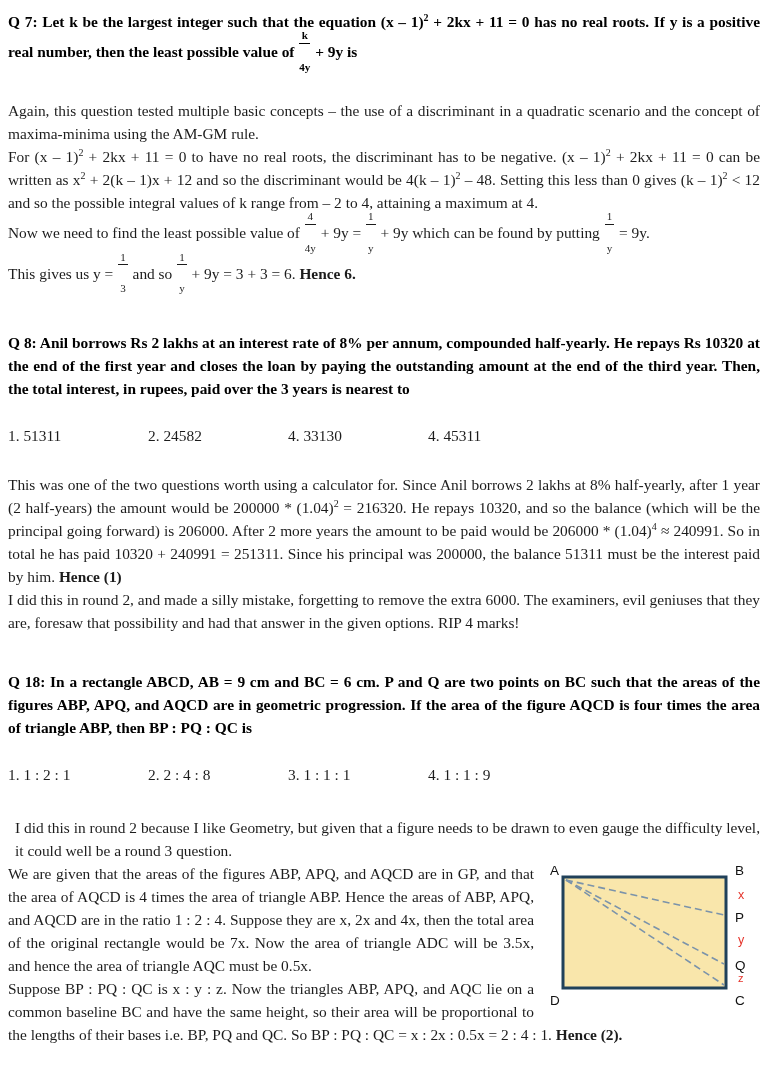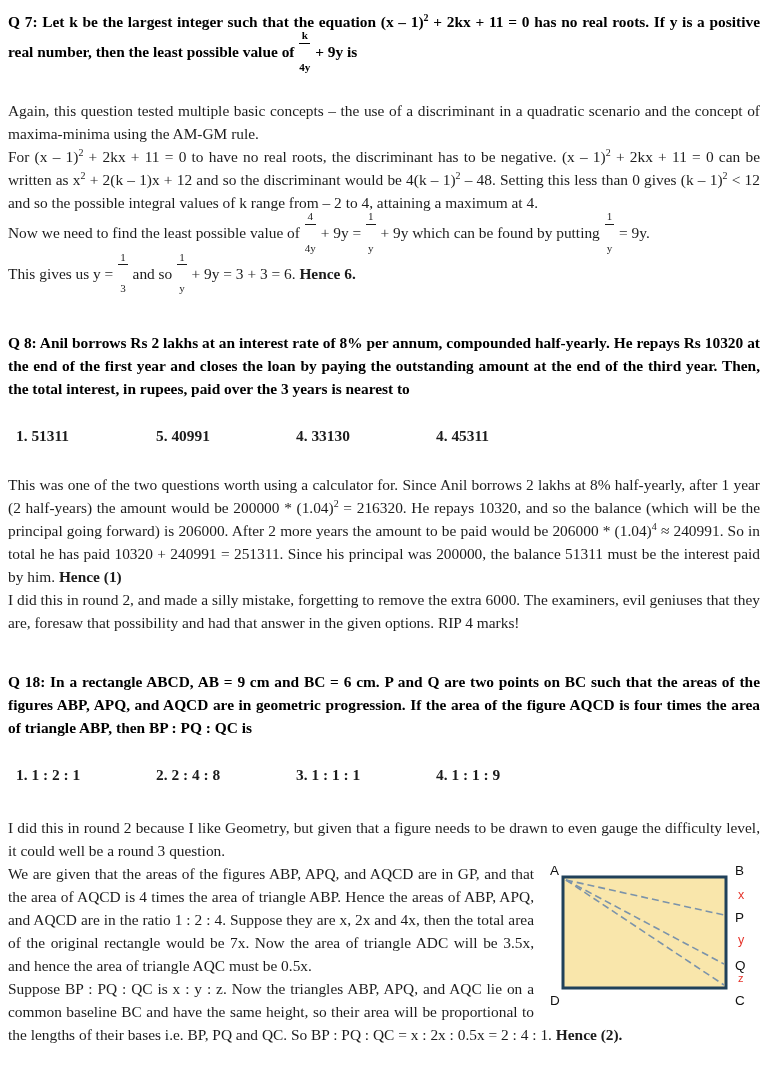--- a/index.html
+++ b/index.html
@@ -12,42 +12,42 @@
     text-align:justify;
   }
   .heading { font-weight:700; color:#000; margin-top:36px; }
   .heading.first { margin-top:0;font-family:Liberation Serif, serif; }
   .sol { margin-top:26px; }
   .b { font-weight:700; }
   sup { font-size:0.65em; line-height:0; vertical-align:super; }
   .frac { display:inline-block; vertical-align:middle; text-align:center; line-height:1.05; padding:0 1px; margin-top:-3px; }
   .frac .num { display:block; border-bottom:1.3px solid currentColor; font-size:0.72em; padding:0 2px 1px 2px; }
   .frac .den { display:block; font-size:0.72em; padding-top:18px; }
-  .options { display:flex; font-weight:700; margin:24px 8px; text-align:left; }
+  .options { display:flex; font-weight:400; margin:24px 0; text-align:left; }
   .opt { flex:0 0 auto; width:140px; }
   .q18body { margin-top:0; }
   .q18body::after { content:""; display:block; clear:both; }
-  .intro { margin-top:30px; }
+  .intro { margin-top:30px;margin-left:7px; }
   .fig { float:right; width:212px; height:152px; position:relative; margin:0 0 4px 14px; }
   .fig svg { position:absolute; left:0; top:0; }
   .fl { position:absolute; font-family:"Liberation Sans", sans-serif; font-size:13.5px; line-height:1; color:#111; }
   .fl.red { color:var(--fig-red, #e5342b); font-size:12.5px; }
   .fl.small { font-size:11px; }
   .dash { stroke:var(--fig-dash, #7b93aa); stroke-width:1.6; stroke-dasharray:7 4; fill:none; }
 </style>
 </head>
 <body>
 
 <div class="heading first"><span class="b">Q 7: Let k be the largest integer such that the equation (x – 1)</span><sup class="b">2</sup><span class="b"> + 2kx + 11 = 0 has no real roots. If y is a positive real number, then the least possible value of </span><span class="frac b"><span class="num">k</span><span class="den">4y</span></span><span class="b"> + 9y is</span></div>
 <div class="sol"><span>Again, this question tested multiple basic concepts – the use of a discriminant in a quadratic scenario and the concept of maxima-minima using the AM-GM rule.</span><br><span>For (x – 1)</span><sup>2</sup><span> + 2kx + 11 = 0 to have no real roots, the discriminant has to be negative. (x – 1)</span><sup>2</sup><span> + 2kx + 11 = 0 can be written as x</span><sup>2</sup><span> + 2(k – 1)x + 12 and so the discriminant would be 4(k – 1)</span><sup>2</sup><span> – 48. Setting this less than 0 gives (k – 1)</span><sup>2</sup><span> &lt; 12 and so the possible integral values of k range from – 2 to 4, attaining a maximum at 4.</span><br><span>Now we need to find the least possible value of </span><span class="frac"><span class="num">4</span><span class="den">4y</span></span><span> + 9y = </span><span class="frac"><span class="num">1</span><span class="den">y</span></span><span> + 9y which can be found by putting </span><span class="frac"><span class="num">1</span><span class="den">y</span></span><span> = 9y.</span><br><span>This gives us y = </span><span class="frac"><span class="num">1</span><span class="den">3</span></span><span> and so </span><span class="frac"><span class="num">1</span><span class="den">y</span></span><span> + 9y = 3 + 3 = 6. </span><span class="b">Hence 6.</span></div>
 
 <div class="heading"><span class="b">Q 8: Anil borrows Rs 2 lakhs at an interest rate of 8% per annum, compounded half-yearly. He repays Rs 10320 at the end of the first year and closes the loan by paying the outstanding amount at the end of the third year. Then, the total interest, in rupees, paid over the 3 years is nearest to</span></div>
 <div class="options">
   <span class="opt">1. 51311</span>
-  <span class="opt">5. 40991</span>
+  <span class="opt">2. 24582</span>
   <span class="opt">4. 33130</span>
   <span class="opt">4. 45311</span>
 </div>
 <div class="sol"><span>This was one of the two questions worth using a calculator for. Since Anil borrows 2 lakhs at 8% half-yearly, after 1 year (2 half-years)  the amount would be 200000 * (1.04)</span><sup>2</sup><span> = 216320. He repays 10320, and so the balance (which will be the principal going forward) is 206000. After 2 more years the amount to be paid would be 206000 * (1.04)</span><sup>4</sup><span> ≈ 240991. So in total he has paid 10320 + 240991 = 251311. Since his principal was 200000, the balance 51311 must be the interest paid by him. </span><span class="b">Hence (1)</span><br><span>I did this in round 2, and made a silly mistake, forgetting to remove the extra 6000. The examiners, evil geniuses that they are, foresaw that possibility and had that answer in the given options. RIP 4 marks!</span></div>
 
 <div class="heading"><span class="b">Q 18: In a rectangle ABCD, AB = 9 cm and BC = 6 cm. P and Q are two points on BC such that the areas of the figures ABP, APQ, and AQCD are in geometric progression. If the area of the figure AQCD is four times the area of triangle ABP, then BP : PQ : QC is</span></div>
 <div class="options">
   <span class="opt">1. 1 : 2 : 1</span>
   <span class="opt">2. 2 : 4 : 8</span>
   <span class="opt">3. 1 : 1 : 1</span>

